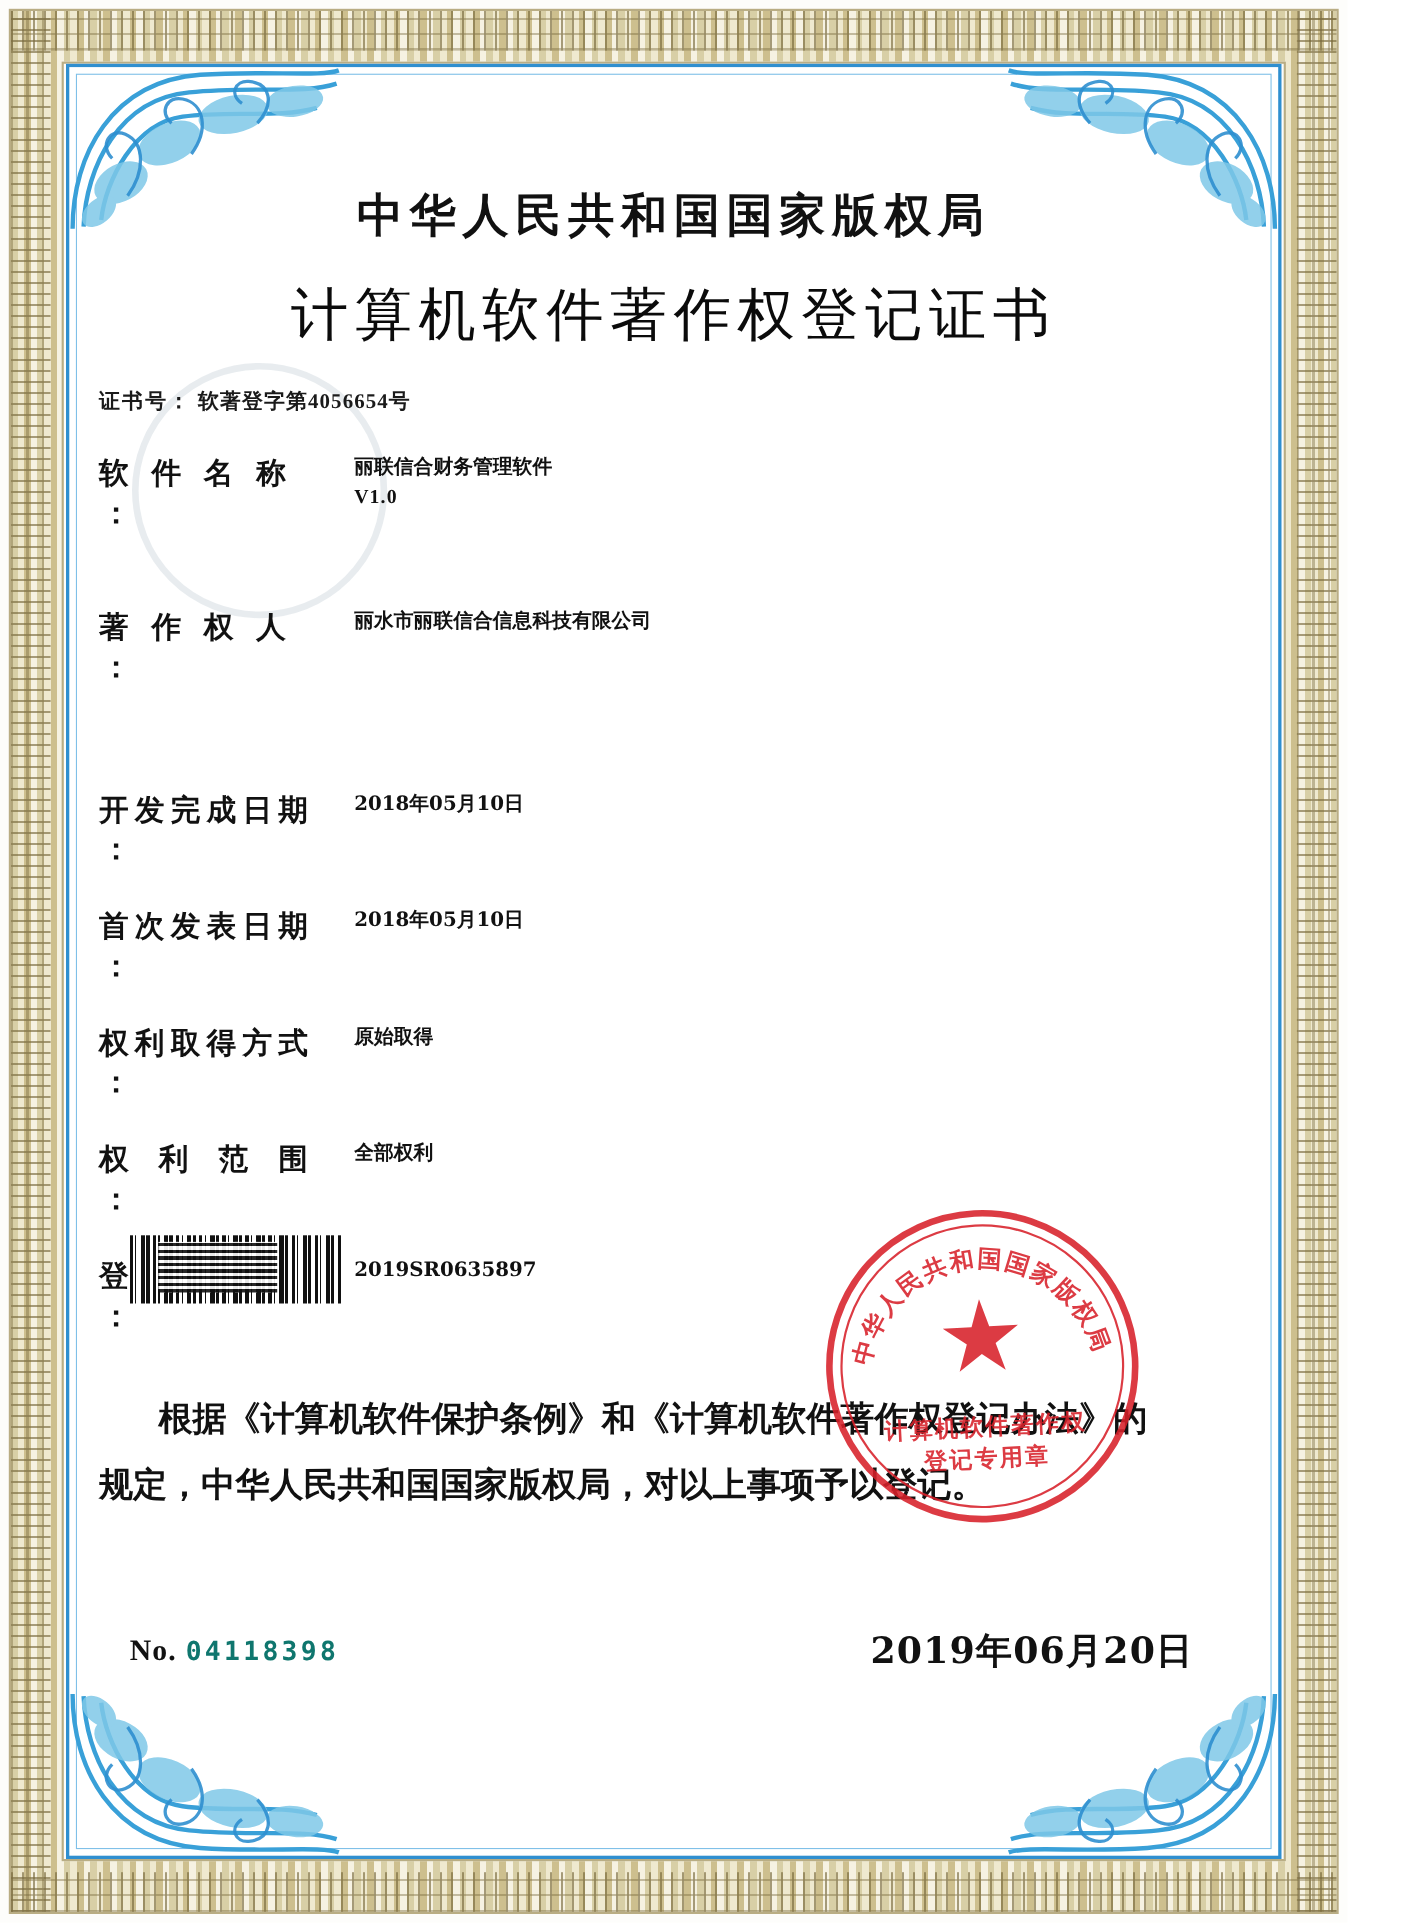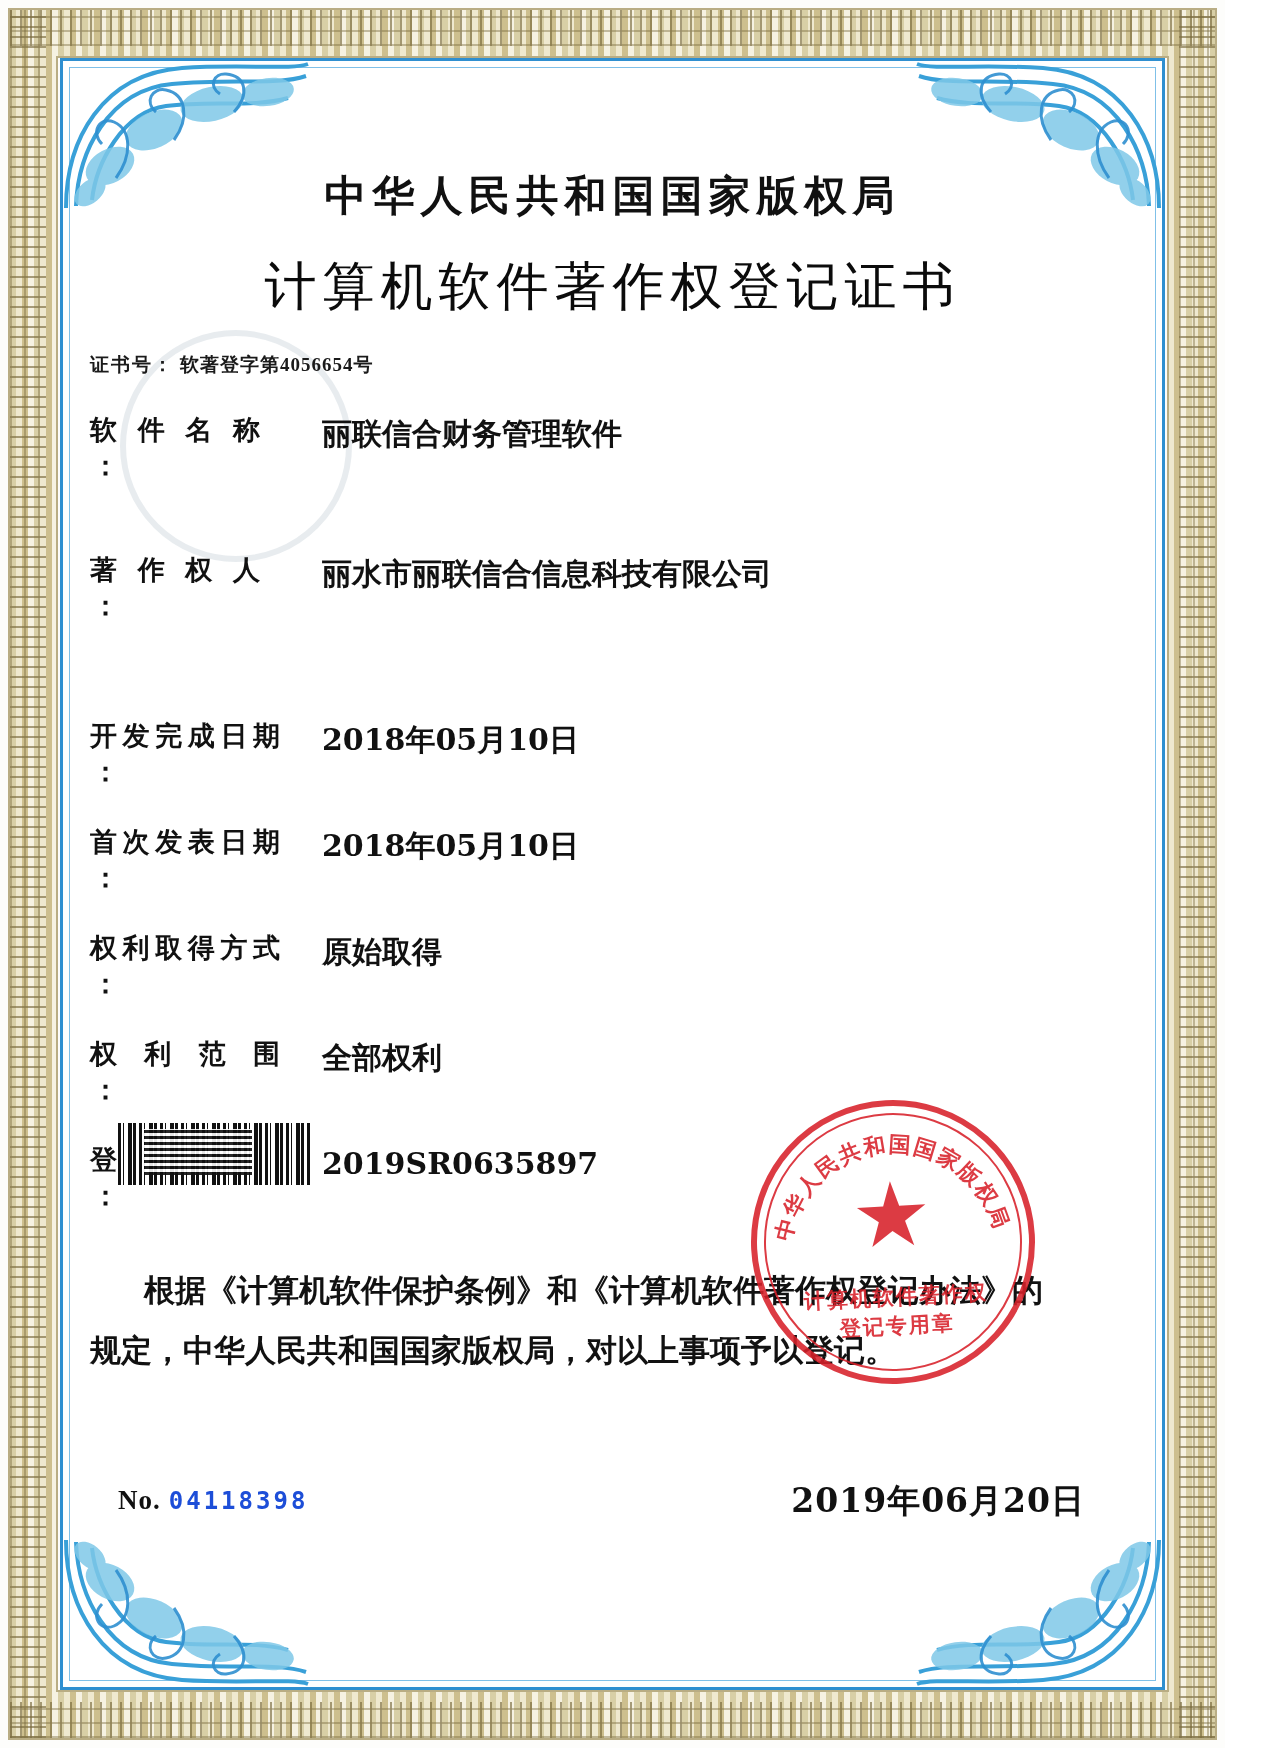--- a/index.html
+++ b/index.html
@@ -154,21 +154,21 @@
     font-family: "DejaVu Serif", "Liberation Serif", serif;
   }
   .field-label .spread {
     display: inline-block;
     width: 170px;
     display: flex;
     justify-content: space-between;
   }
   .field-label .colon { margin-left: 2px; }
   .field-value {
-    font-size: 30px;
+    font-size: 18px;
     font-weight: 700;
     color: #111;
     line-height: 1.45;
     font-family: "DejaVu Serif", "Liberation Serif", serif;
   }
   .field-value .ver {
     display: block;
     font-family: "Liberation Serif", serif;
     letter-spacing: 1px;
   }
@@ -272,21 +272,21 @@
     position: absolute;
     left: 118px;
     bottom: 232px;
     font-size: 27px;
     font-weight: 700;
     color: #111;
     z-index: 8;
     letter-spacing: 1px;
   }
   .footer-no .num {
-    color: #1d4ed8;
+    color: #0f766e;
     letter-spacing: 3px;
     margin-left: 8px;
     font-family: "DejaVu Sans Mono", monospace;
     font-size: 24px;
   }
   .footer-date {
     position: absolute;
     right: 140px;
     bottom: 224px;
     font-size: 33px;
@@ -425,20 +425,21 @@
         <div class="field-label">
           <span class="spread">
             <span>软</span>
               <span>件</span>
               <span>名</span>
               <span>称</span>
           </span><span class="colon">：</span>
         </div>
         <div class="field-value">
           <span>丽联信合财务管理软件</span>
+          <span class="ver">V1.0</span>
         </div>
       </div>
 
       <div class="gap-b"></div>
 
       <div class="field-row row-tall">
         <div class="field-label">
           <span class="spread">
             <span>著</span>
               <span>作</span>

